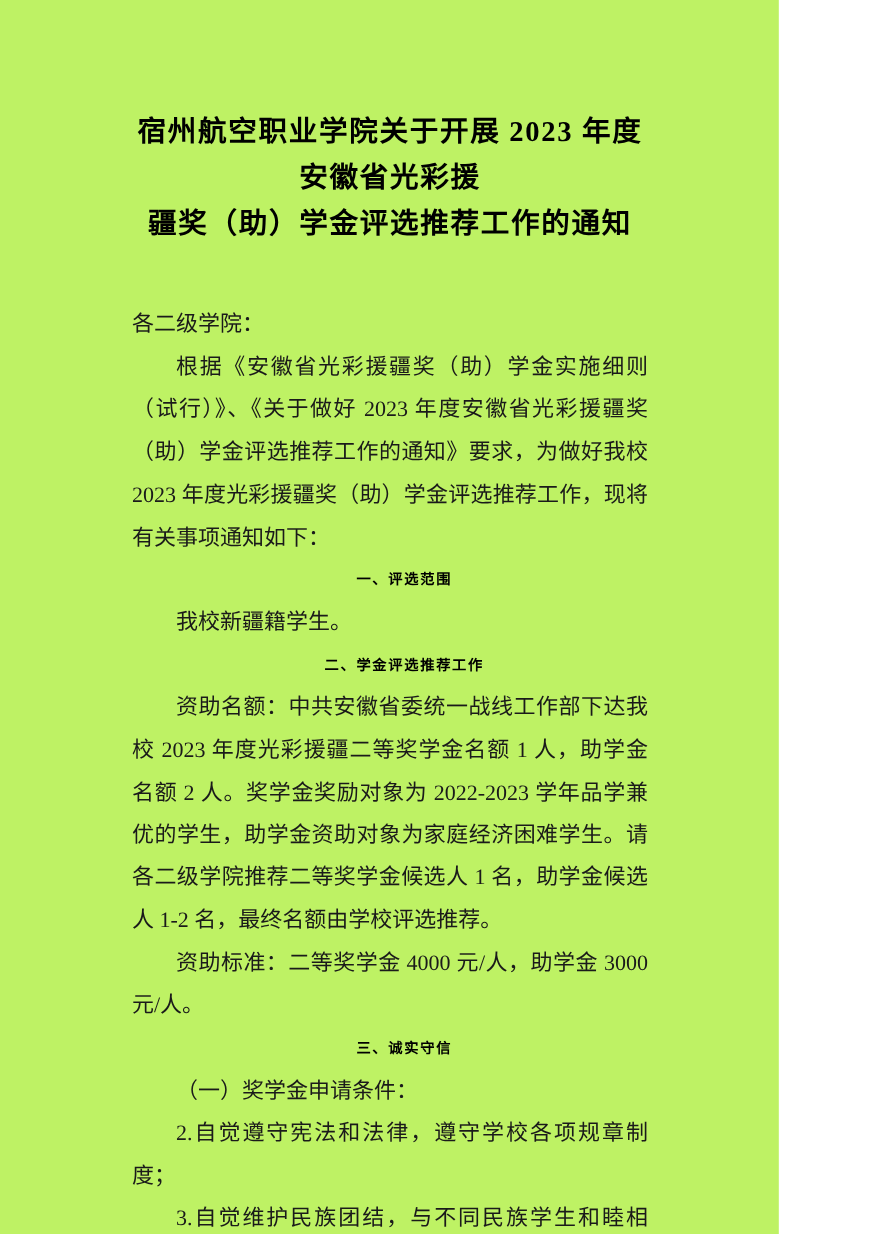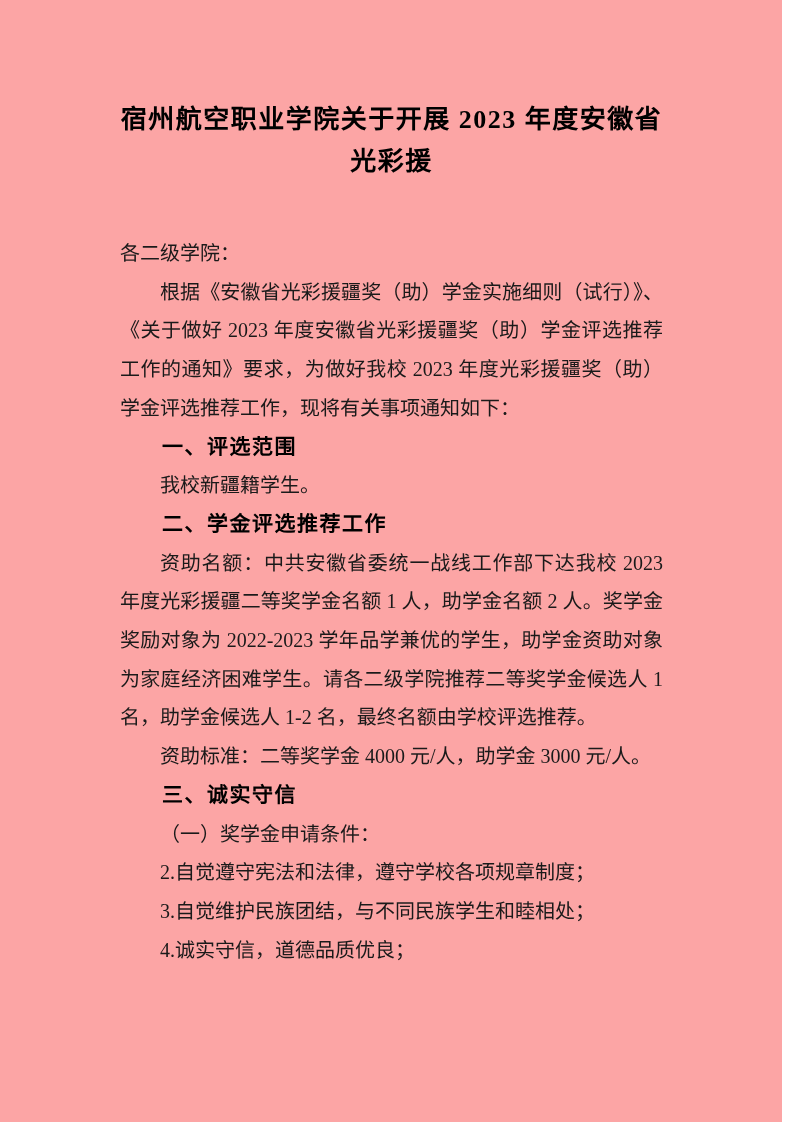--- a/index.html
+++ b/index.html
@@ -4,23 +4,23 @@
 <style>
   * { margin: 0; padding: 0; box-sizing: border-box; }
   html, body { background: #ffffff; }
   body {
     width: 793px;
     height: 1122px;
     overflow: hidden;
     font-family: "Liberation Serif", serif;
   }
   .page {
-    width: 782px;
+    width: 708px;
     height: 1122px;
-    background: #fca5a5;
+    background: #bef264;
     padding: 99px 119px 0 120px;
     color: #1a1a1a;
   }
   .title {
     font-size: 26px;
     font-weight: bold;
     line-height: 42px;
     letter-spacing: 1.5px;
     text-align: center;
     color: #000000;
@@ -32,36 +32,37 @@
     font-size: 20px;
     line-height: 38.7px;
   }
   .body-text p {
     text-align: justify;
     font-weight: 400;
   }
   .indent { text-indent: 2em; }
   .heading {
     font-family: "Liberation Sans", sans-serif;
-    font-size: 21px;
+    font-size: 13px;
     line-height: 38.7px;
     font-weight: 700;
     color: #000000;
     text-indent: 2em;
     letter-spacing: 1.5px;
-    text-align: left;
+    text-align: center;
   }
 </style>
 </head>
 <body>
 
 <div class="page">
 
   <h1 class="title">
     <span class="title-line">宿州航空职业学院关于开展 2023 年度安徽省光彩援</span>
+    <span class="title-line">疆奖（助）学金评选推荐工作的通知</span>
   </h1>
 
   <div class="body-text">
 
     <p>各二级学院：</p>
 
     <p class="indent">根据《安徽省光彩援疆奖（助）学金实施细则（试行）》、《关于做好 2023 年度安徽省光彩援疆奖（助）学金评选推荐工作的通知》要求，为做好我校 2023 年度光彩援疆奖（助）学金评选推荐工作，现将有关事项通知如下：</p>
 
     <h2 class="heading">一、评选范围</h2>
 

